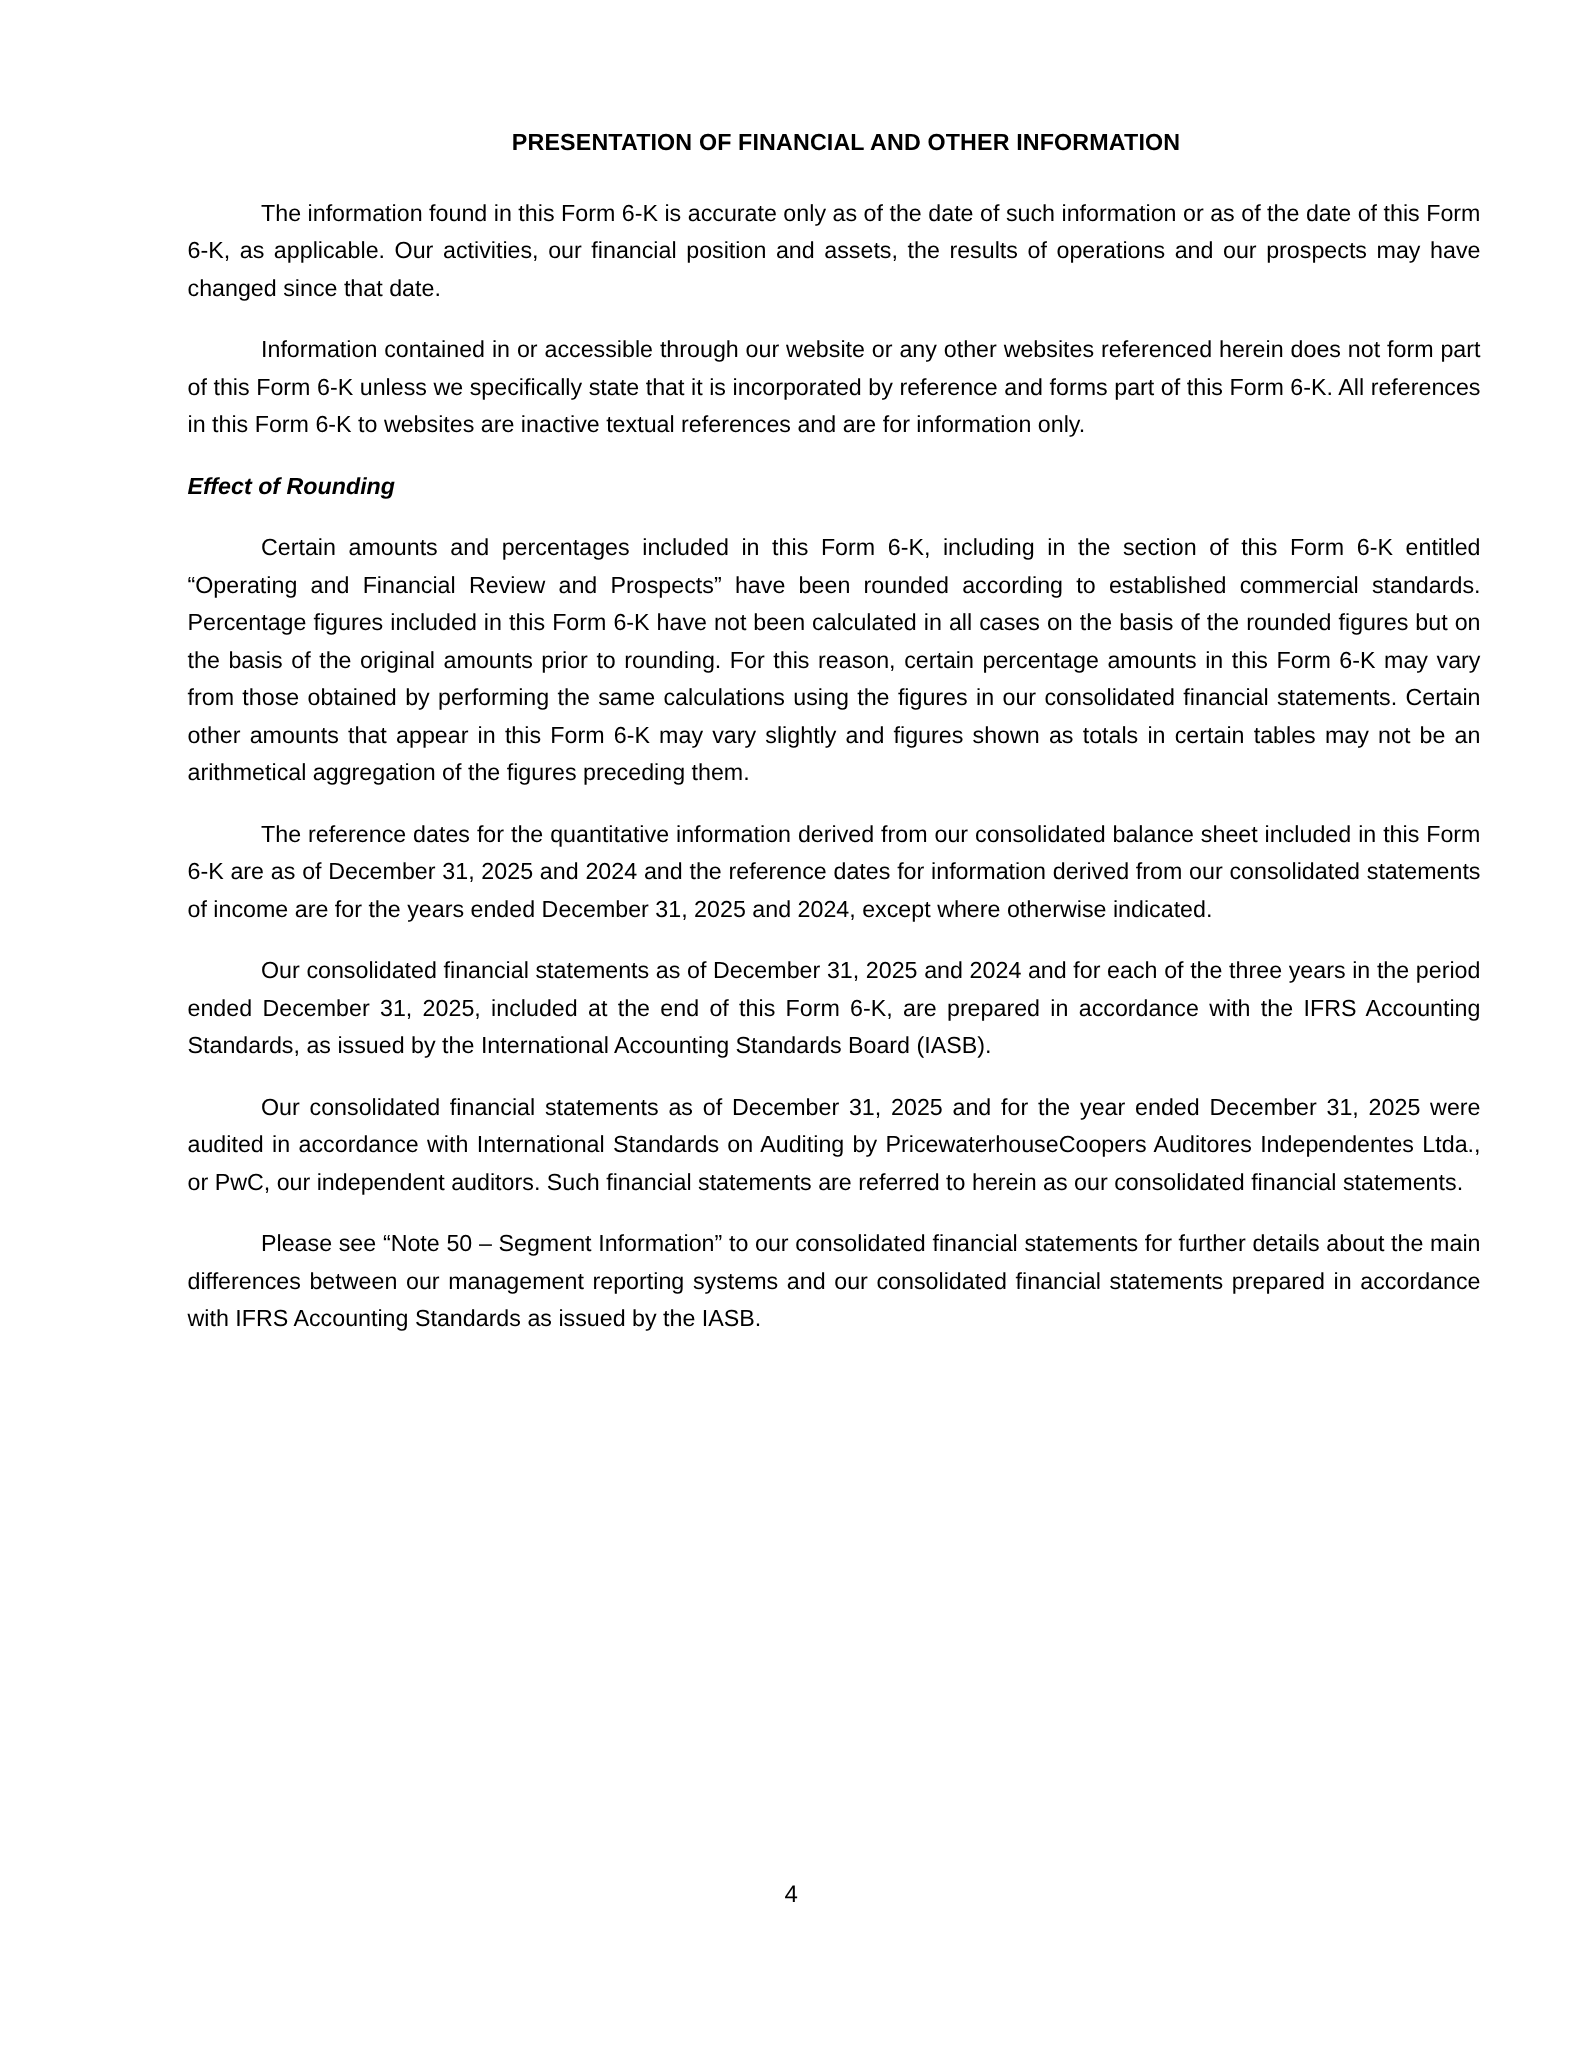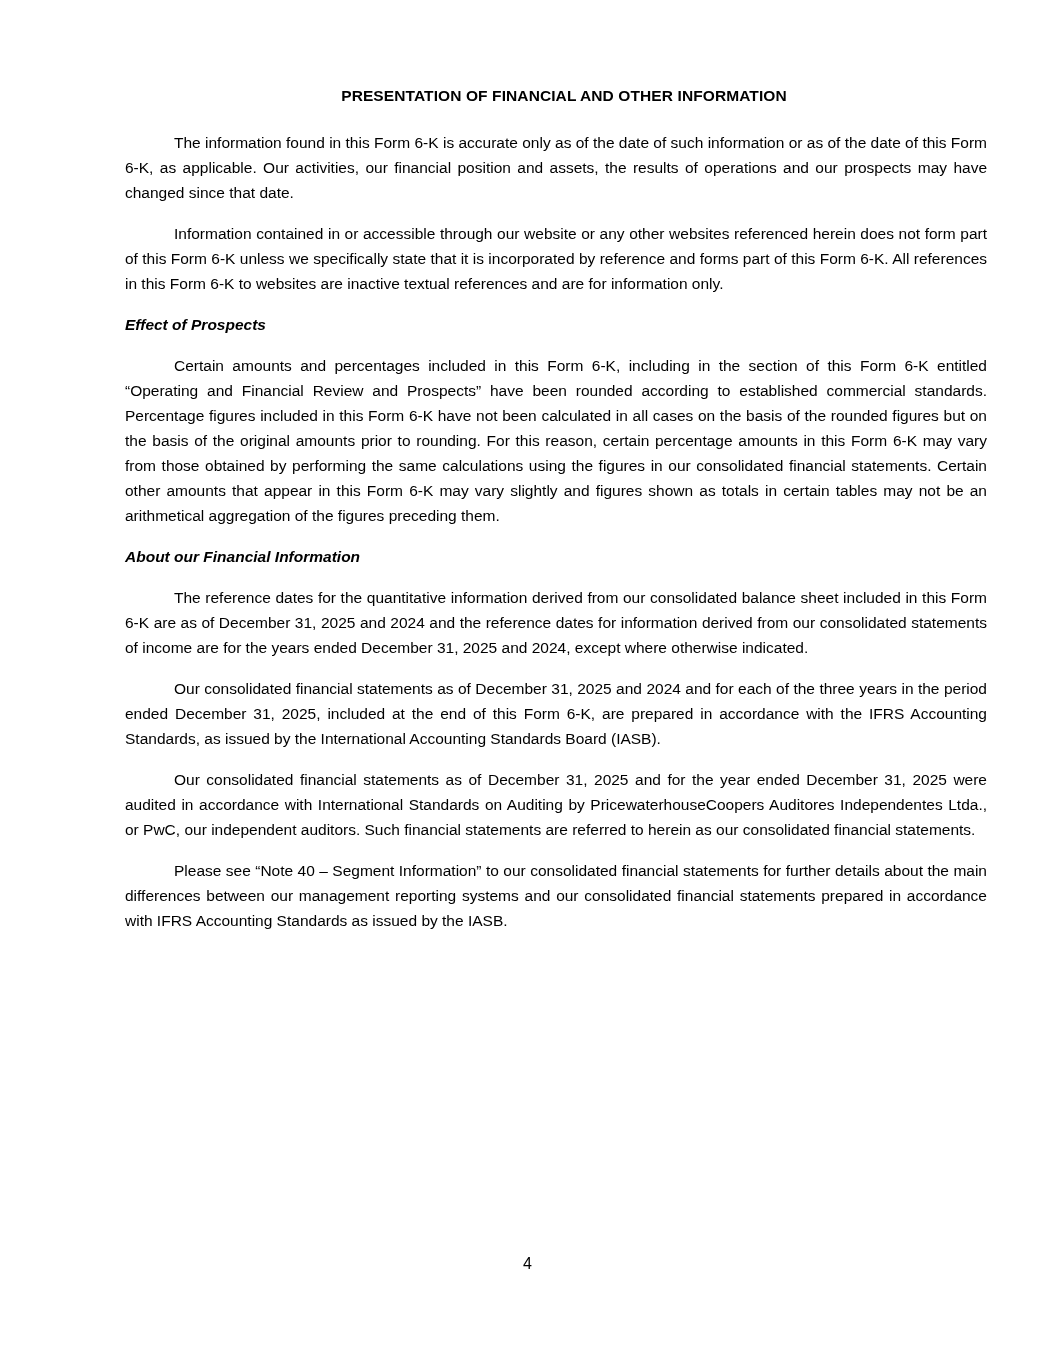--- a/index.html
+++ b/index.html
@@ -55,28 +55,27 @@
 </head>
 <body>
 
 <div class="page">
   <h1 class="doc-title">PRESENTATION OF FINANCIAL AND OTHER INFORMATION</h1>
 
   <p class="para">The information found in this Form 6-K is accurate only as of the date of such information or as of the date of this Form 6-K, as applicable. Our activities, our financial position and assets, the results of operations and our prospects may have changed since that date.</p>
 
   <p class="para">Information contained in or accessible through our website or any other websites referenced herein does not form part of this Form 6-K unless we specifically state that it is incorporated by reference and forms part of this Form 6-K.  All references in this Form 6-K to websites are inactive textual references and are for information only.</p>
 
-  <h2 class="heading">Effect of Prospects</h2>
+  <h2 class="heading">Effect of Rounding</h2>
 
   <p class="para">Certain amounts and percentages included in this Form 6-K, including in the section of this Form 6-K entitled “Operating and Financial Review and Prospects” have been rounded according to established commercial standards. Percentage figures included in this Form 6-K have not been calculated in all cases on the basis of the rounded figures but on the basis of the original amounts prior to rounding.  For this reason, certain percentage amounts in this Form 6-K may vary from those obtained by performing the same calculations using the figures in our consolidated financial statements. Certain other amounts that appear in this Form 6-K may vary slightly and figures shown as totals in certain tables may not be an arithmetical aggregation of the figures preceding them.</p>
 
-  <h2 class="heading">About our Financial Information</h2>
 
   <p class="para">The reference dates for the quantitative information derived from our consolidated balance sheet included in this Form 6-K are as of December 31, 2025 and 2024 and the reference dates for information derived from our consolidated statements of income are for the years ended December 31, 2025 and 2024, except where otherwise indicated.</p>
 
   <p class="para">Our consolidated financial statements as of December 31, 2025 and 2024 and for each of the three years in the period ended December 31, 2025, included at the end of this Form 6-K, are prepared in accordance with the IFRS Accounting Standards, as issued by the International Accounting Standards Board (IASB).</p>
 
   <p class="para">Our consolidated financial statements as of December 31, 2025 and for the year ended December 31, 2025 were audited in accordance with International Standards on Auditing by PricewaterhouseCoopers Auditores Independentes Ltda., or PwC, our independent auditors. Such financial statements are referred to herein as our consolidated financial statements.</p>
 
-  <p class="para">Please see “Note 40 – Segment Information” to our consolidated financial statements for further details about the main differences between our management reporting systems and our consolidated financial statements prepared in accordance with IFRS Accounting Standards as issued by the IASB.</p>
+  <p class="para">Please see “Note 50 – Segment Information” to our consolidated financial statements for further details about the main differences between our management reporting systems and our consolidated financial statements prepared in accordance with IFRS Accounting Standards as issued by the IASB.</p>
 
   <div class="page-number">4</div>
 </div>
 
 </body></html>

